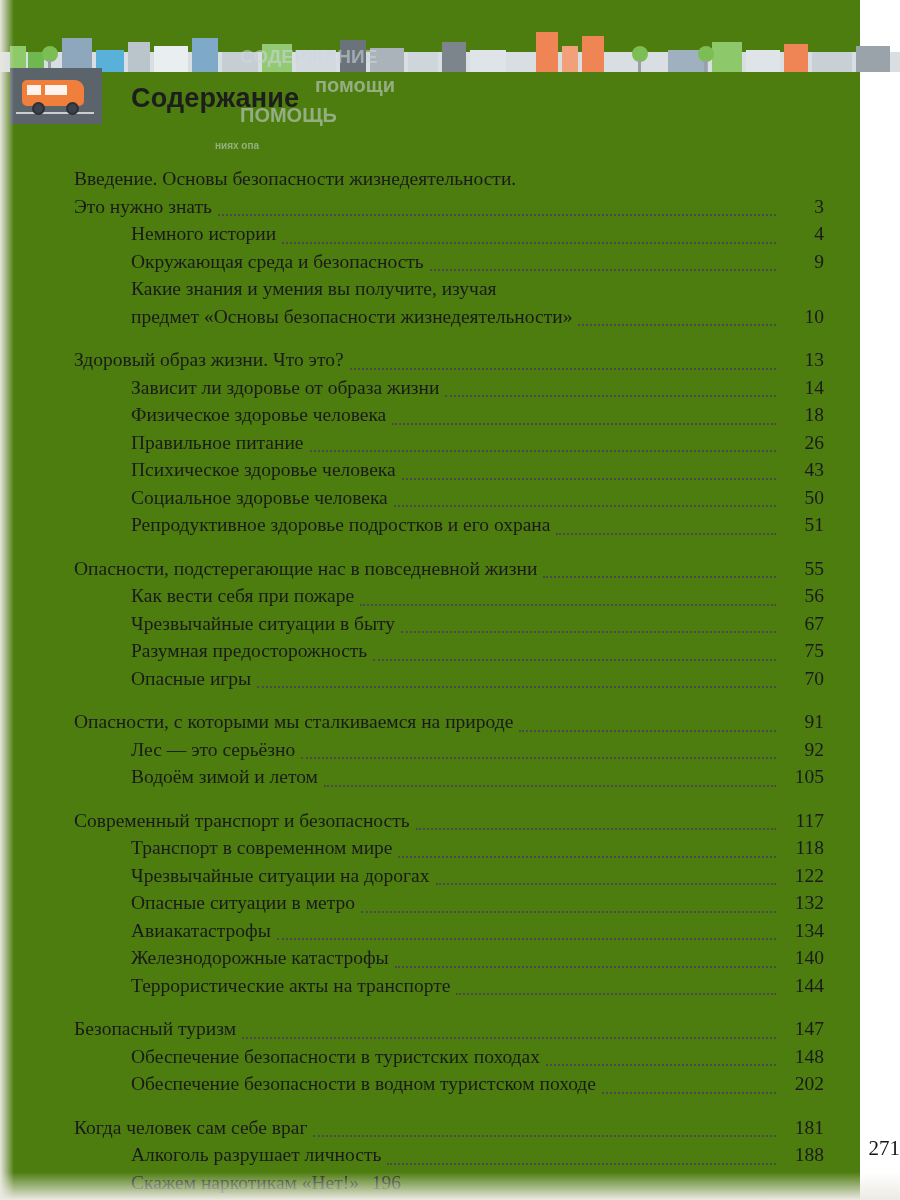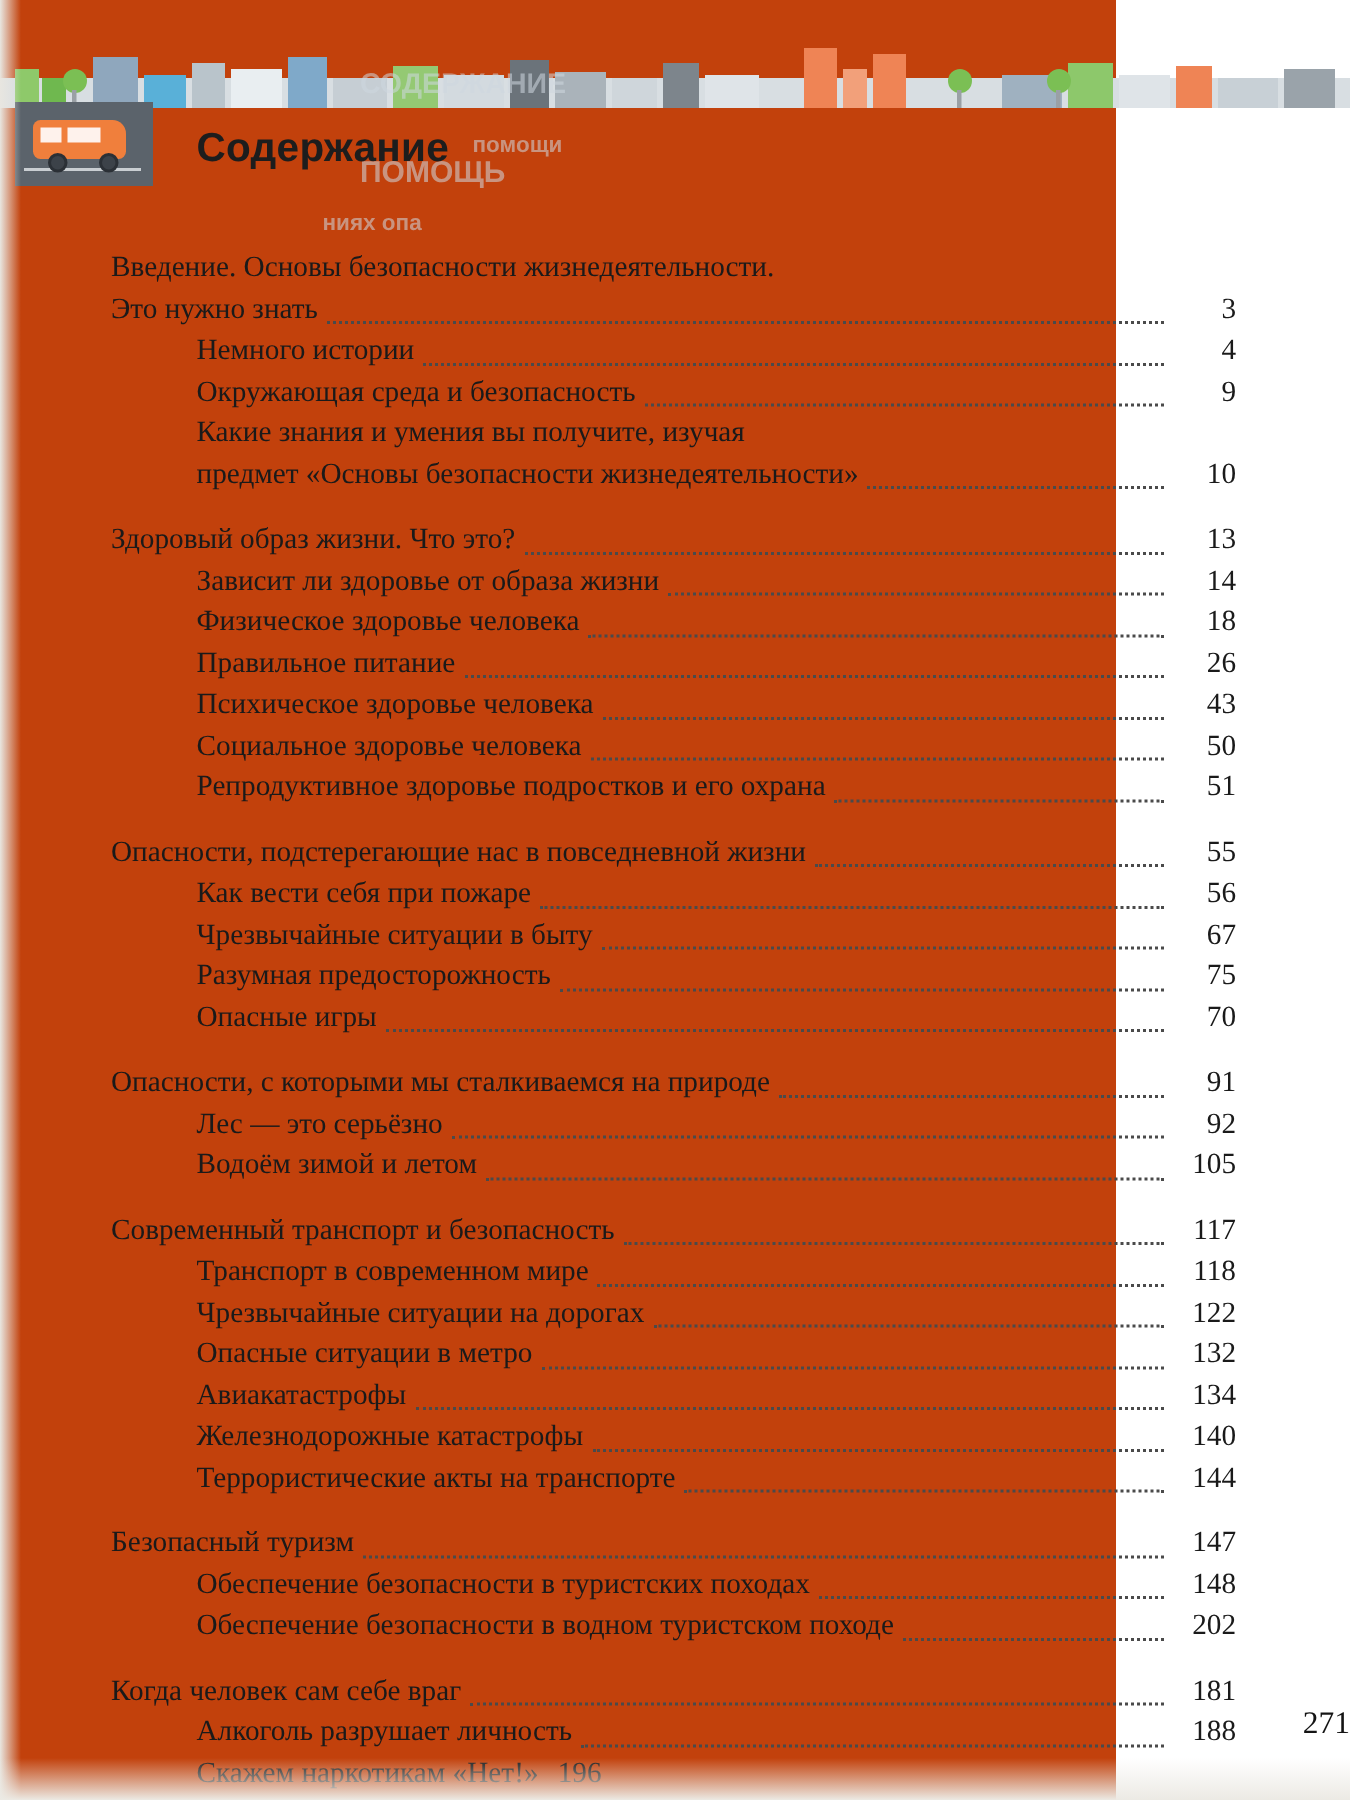--- a/index.html
+++ b/index.html
@@ -10,23 +10,23 @@
     width: 900px;
     height: 1200px;
     background: #ffffff;
     font-family: "Liberation Serif", serif;
     color: #1b1b1b;
     overflow: hidden;
     position: relative;
   }
   .page {
     position: relative;
-    width: 744px;
+    width: 860px;
     height: 1200px;
-    background: #c2410c;
+    background: #4d7c0f;
     box-sizing: border-box;
   }
   
   .top-band {
     position: absolute;
     top: 0;
     left: 0;
     width: 900px;
     height: 86px;
     overflow: hidden;
@@ -246,23 +246,23 @@
           <div class="trunk"></div>
         </div>
         <div class="tree" style="left: 696px;">
           <div class="crown"></div>
           <div class="trunk"></div>
         </div>
       </div>
   </div>
 
   <div class="ghost" style="left:240px; top:46px; font-size:19px;">СОДЕРЖАНИЕ</div>
-  <div class="ghost" style="left:315px; top:88px; font-size:15px;">помощи</div>
+  <div class="ghost" style="left:315px; top:74px; font-size:20px;">помощи</div>
   <div class="ghost" style="left:240px; top:104px; font-size:20px;">ПОМОЩЬ</div>
-  <div class="ghost" style="left:215px; top:140px; font-size:15px;">ниях опа</div>
+  <div class="ghost" style="left:215px; top:140px; font-size:10px;">ниях опа</div>
 
   <div class="bus-badge">
     <div class="bus-ground"></div>
     <div class="bus-body"></div>
     <div class="bus-window"></div>
     <div class="bus-window2"></div>
     <div class="bus-wheel" style="left:22px;"></div>
     <div class="bus-wheel" style="left:56px;"></div>
   </div>
 

